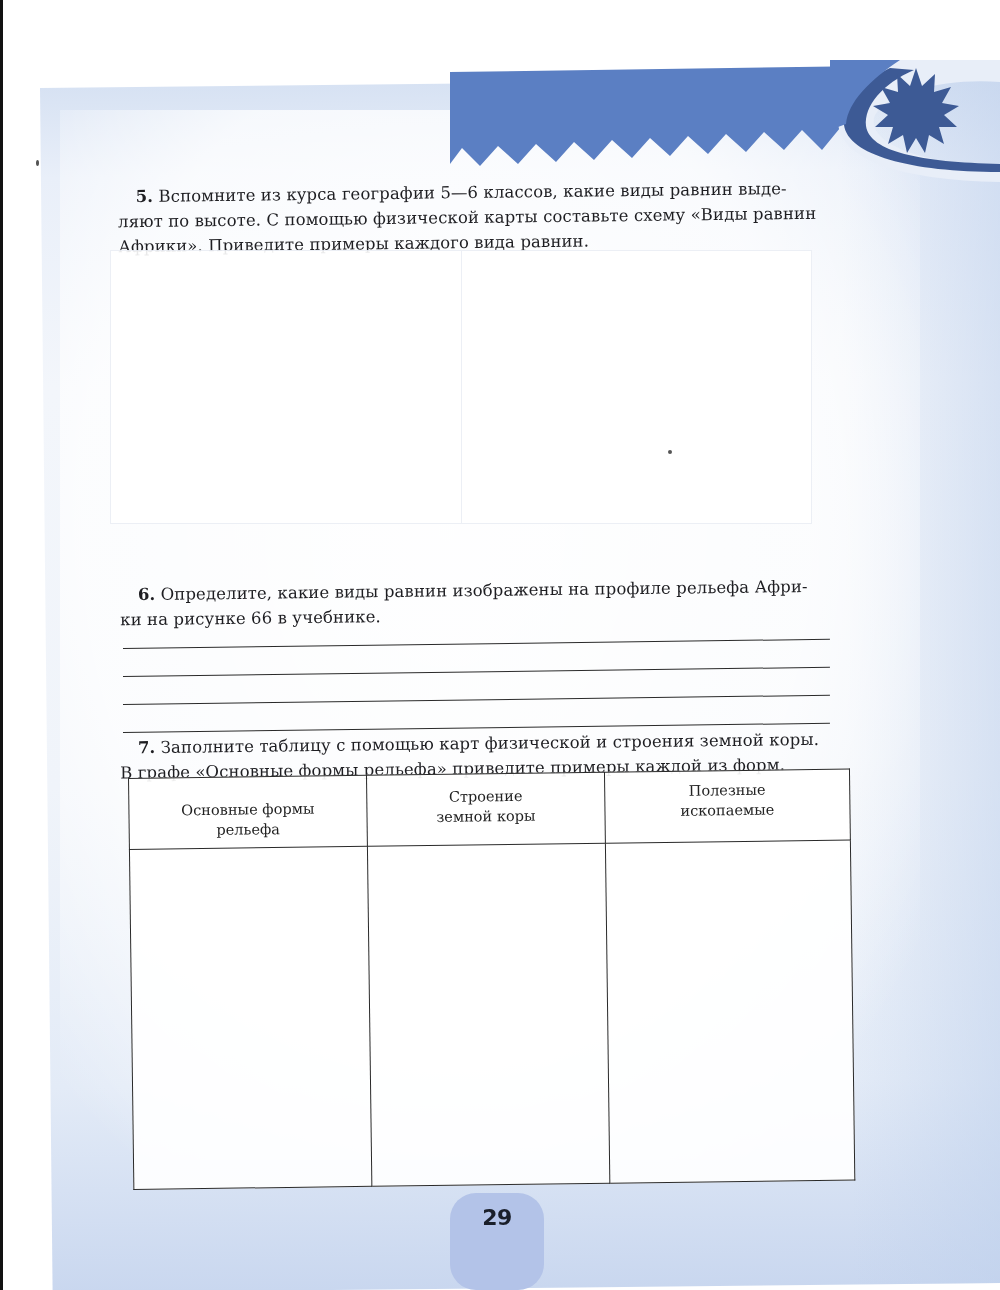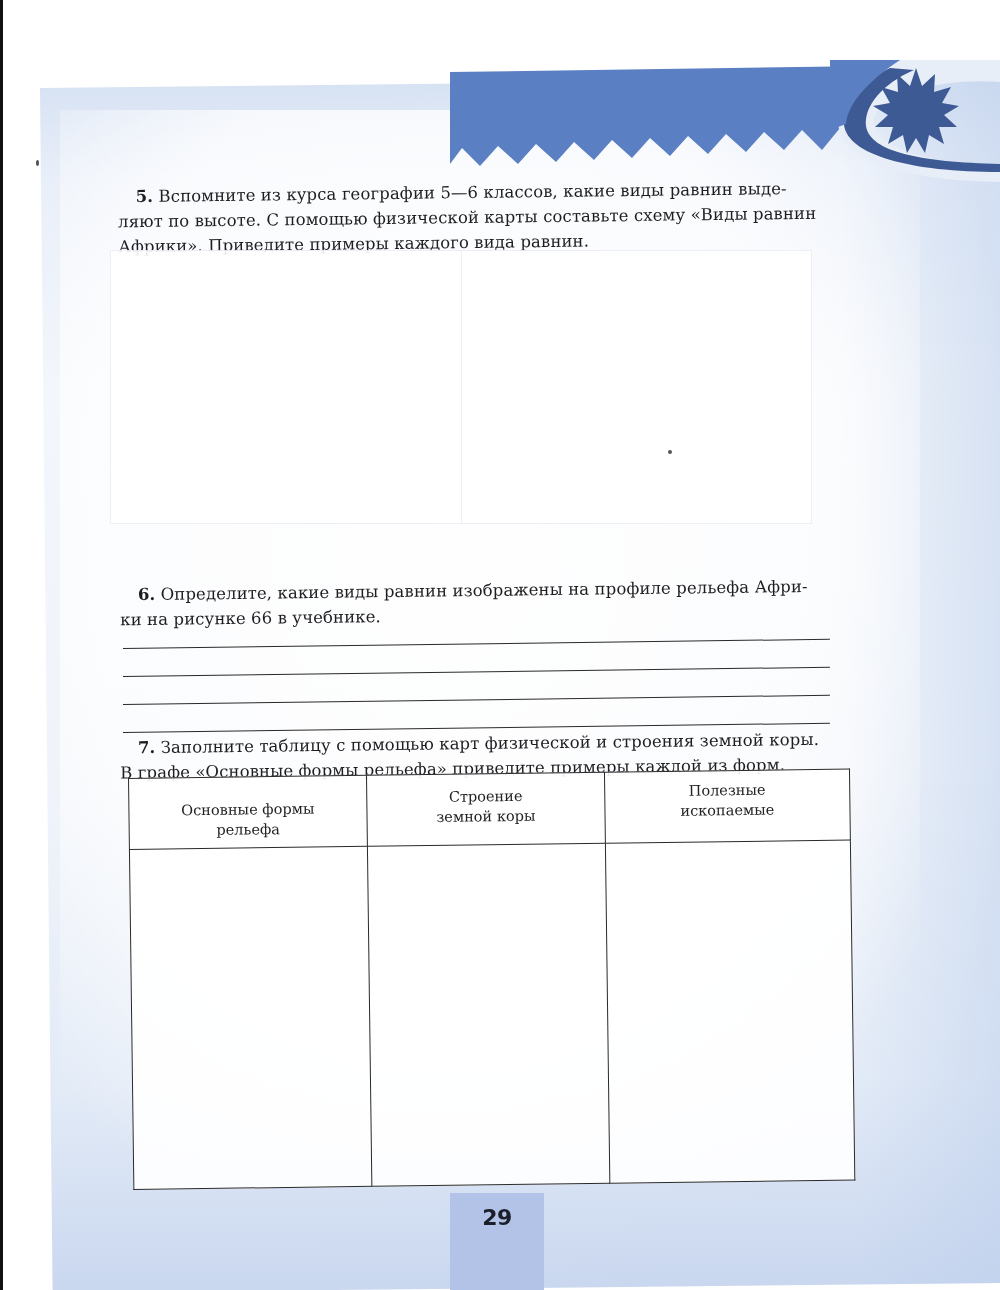--- a/index.html
+++ b/index.html
@@ -66,21 +66,21 @@
     table.relief th, table.relief td { border: 1.4px solid #2a2a2a; }
     table.relief th {
       height: 56px; font-weight: normal; text-align: center; vertical-align: middle;
       line-height: 20px; padding: 0 8px; color: #222;
     }
     table.relief th span { display: block; }
     table.relief td { vertical-align: top; }
     .page-number {
       position: absolute; left: 450px; top: 1193px; width: 94px; height: 97px;
       background: #b3c3e8;
-      display: flex; justify-content: center; padding-top: 12px; box-sizing: border-box;
+      display: flex; justify-content: center; padding-top: 12px; box-sizing: border-box; border-radius: 26px;
     }
     .page-number span {
       font-family: "DejaVu Sans", "Liberation Sans", sans-serif;
       font-weight: bold; font-size: 22px; color: #1a1f2a; letter-spacing: -0.5px;
     }
     .speck { position: absolute; background: #555; border-radius: 50%; }
   </style>
 </head>
 <body>
 

